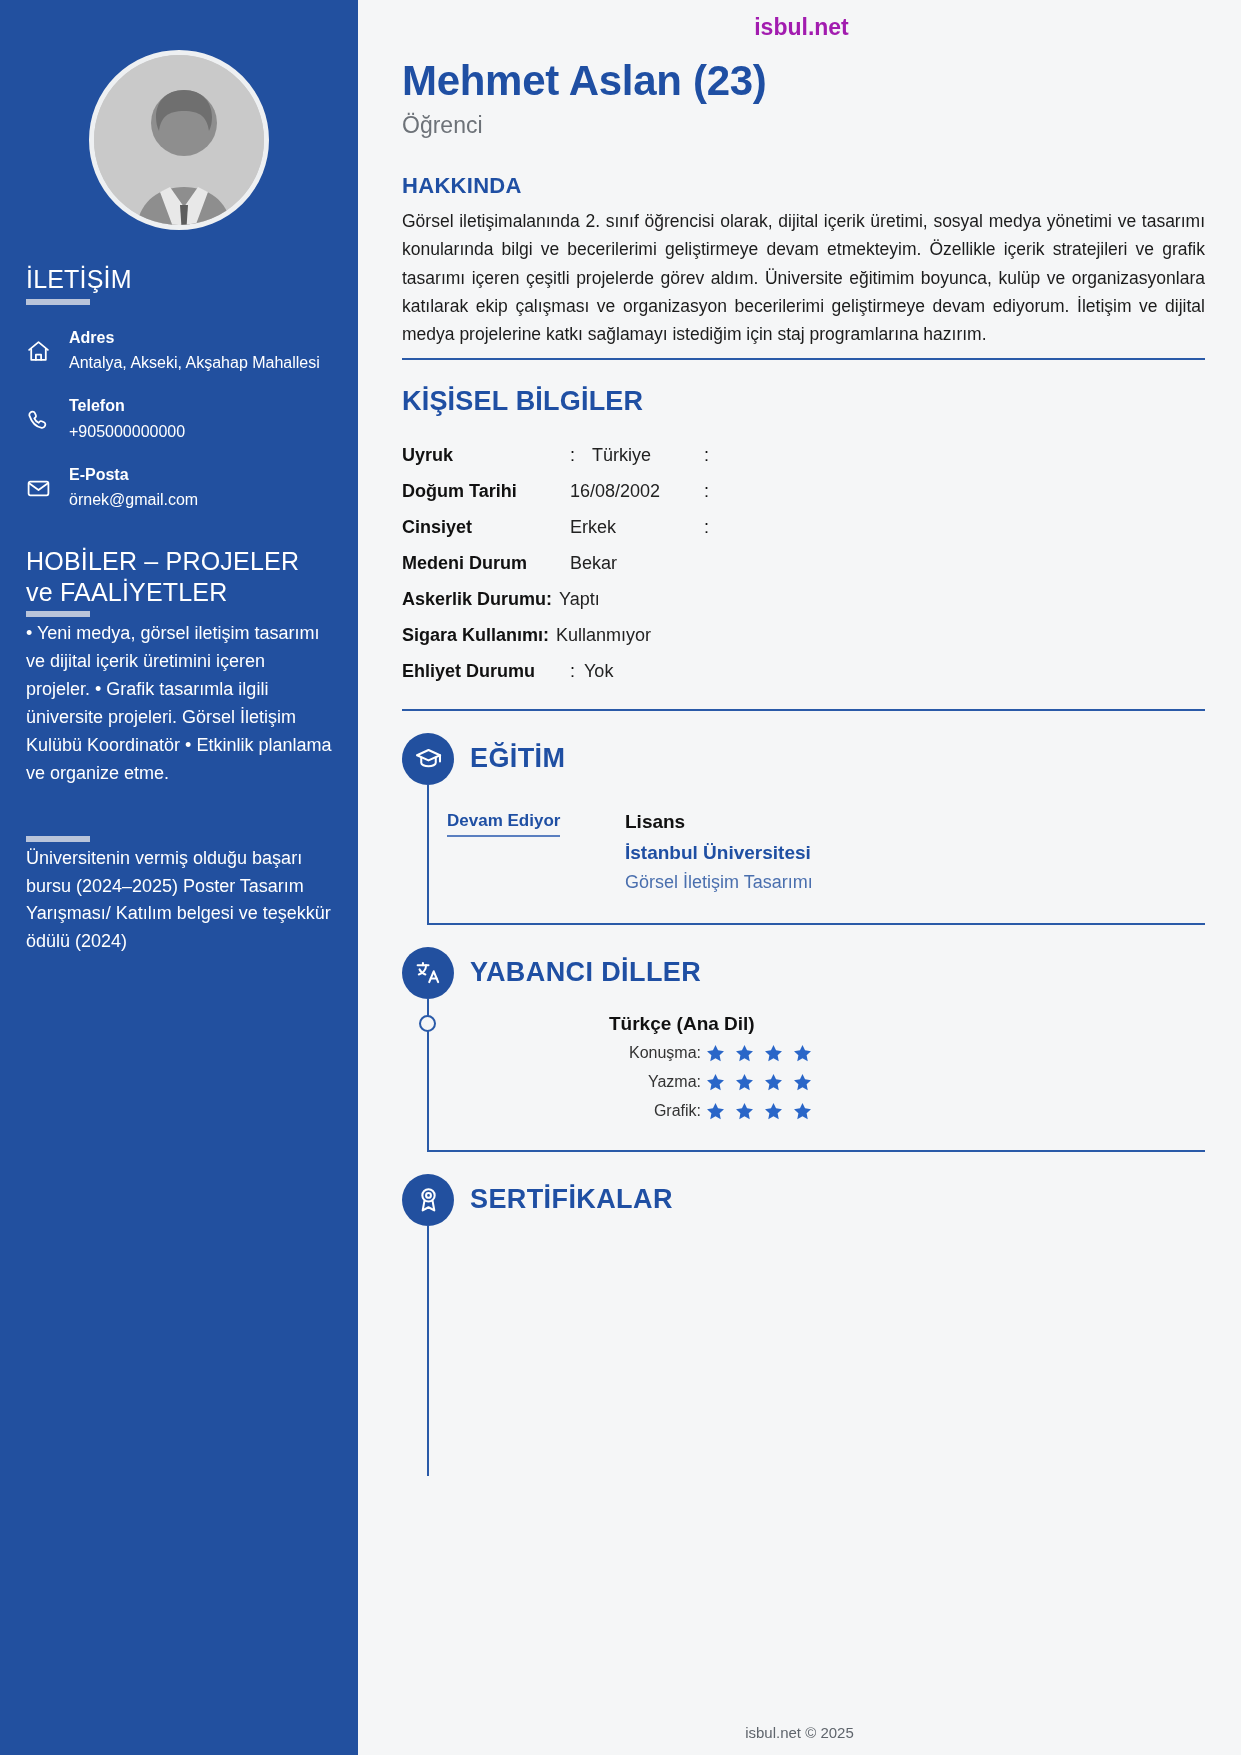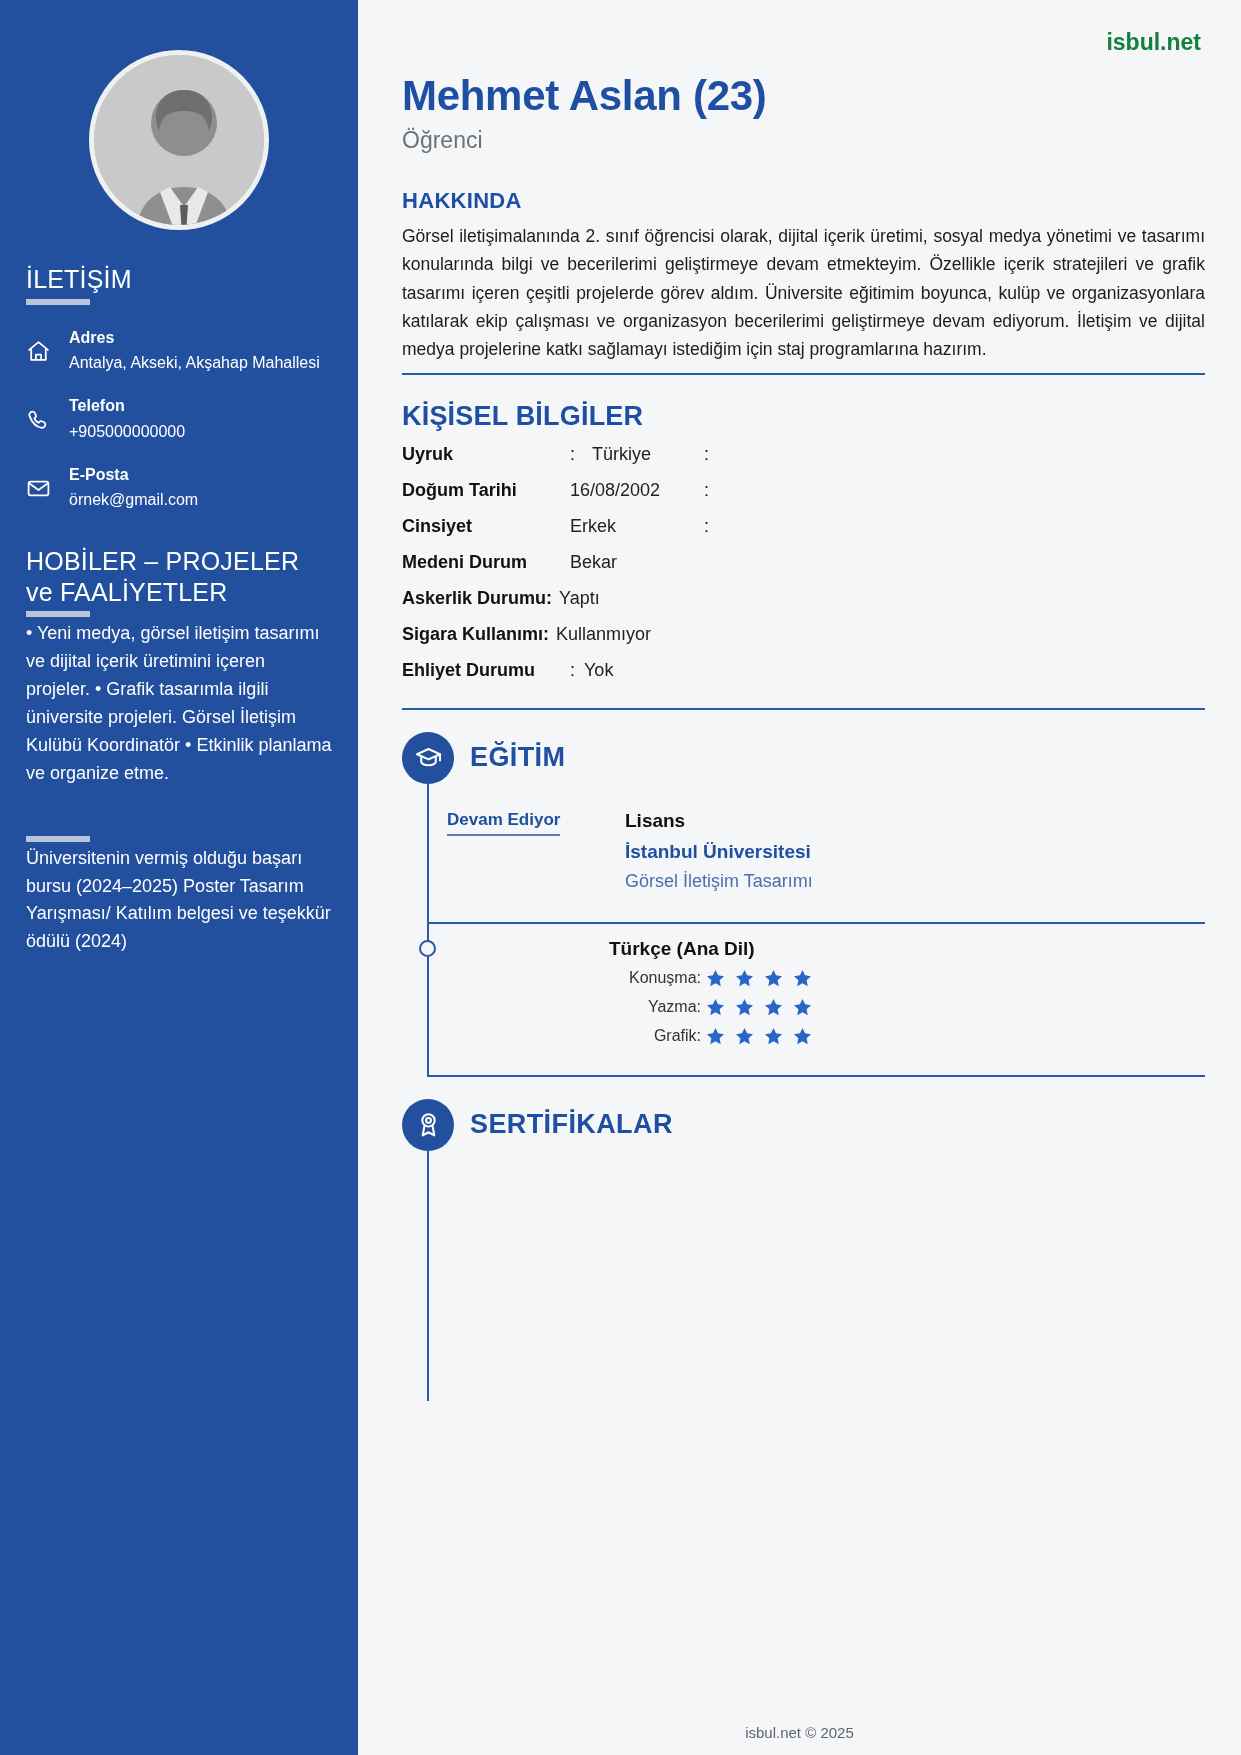--- a/index.html
+++ b/index.html
@@ -92,27 +92,26 @@
 
   
   .main {
     flex: 1 1 auto;
     background: #f5f6f7;
     padding: 0 36px 0 44px;
     position: relative;
   }
 
   .brand {
-    text-align: right;
-    color: #15803d;
+    text-align: center;
+    color: #a21caf;
     font-size: 23px;
     font-weight: bold;
     padding-top: 14px;
     padding-right: 4px;
-    margin-top: 15px;
   }
 
   .name {
     color: #1f4fa3;
     font-size: 42px;
     font-weight: bold;
     letter-spacing: -.3px;
     margin-top: 16px;
   }
   .role {
@@ -141,21 +140,21 @@
 
   .sec-title-lg {
     color: #1f4fa3;
     font-size: 27px;
     font-weight: bold;
     letter-spacing: .2px;
     margin-top: 26px;
   }
 
   
-  .pi-table { margin-top: 4px; padding-bottom: 20px; border-bottom: 2px solid #2a5aa8; }
+  .pi-table { margin-top: 20px; padding-bottom: 20px; border-bottom: 2px solid #2a5aa8; }
   .pi-row {
     display: flex;
     align-items: baseline;
     font-size: 18px;
     line-height: 1;
     padding: 9px 0;
   }
   .pi-key { font-weight: bold; color: #111; }
   .pi-sep { color: #111; font-weight: 400; }
   .pi-val { color: #222; font-weight: 400; }
@@ -418,20 +417,33 @@
             <div class="edu-degree">Lisans</div>
             <div class="edu-school">İstanbul Üniversitesi</div>
             <div class="edu-field">Görsel İletişim Tasarımı</div>
           </div>
         </div>
       </div>
       <div class="tl-underline"></div>
     </section>
 
     <section class="tl-sec">
+      <div class="tl-head">
+        <span class="tl-badge">
+          <svg viewBox="0 0 24 24" fill="none" stroke="#ffffff" stroke-width="1.7" stroke-linecap="round" stroke-linejoin="round">
+            <path d="M3 6h9"></path>
+            <path d="M7.4 4.2V6"></path>
+            <path d="M10 6c0 3.6-2.7 6.6-6 7.6"></path>
+            <path d="M4.6 9.4c.9 2 2.6 3.5 4.8 4.2"></path>
+            <path d="M12.6 20l3.7-9 3.7 9"></path>
+            <path d="M13.9 17h4.8"></path>
+          </svg>
+        </span>
+        <h3 class="tl-title">YABANCI DİLLER</h3>
+      </div>
       <div class="tl-body">
         <div class="lang-item">
           <span class="lang-dot"></span>
           <div class="lang-left"></div>
           <div>
             <div class="lang-name">Türkçe (Ana Dil)</div>
             <div class="lang-rows">
 
               <div class="lang-row">
                 <span class="lang-rlabel">Konuşma:</span>

